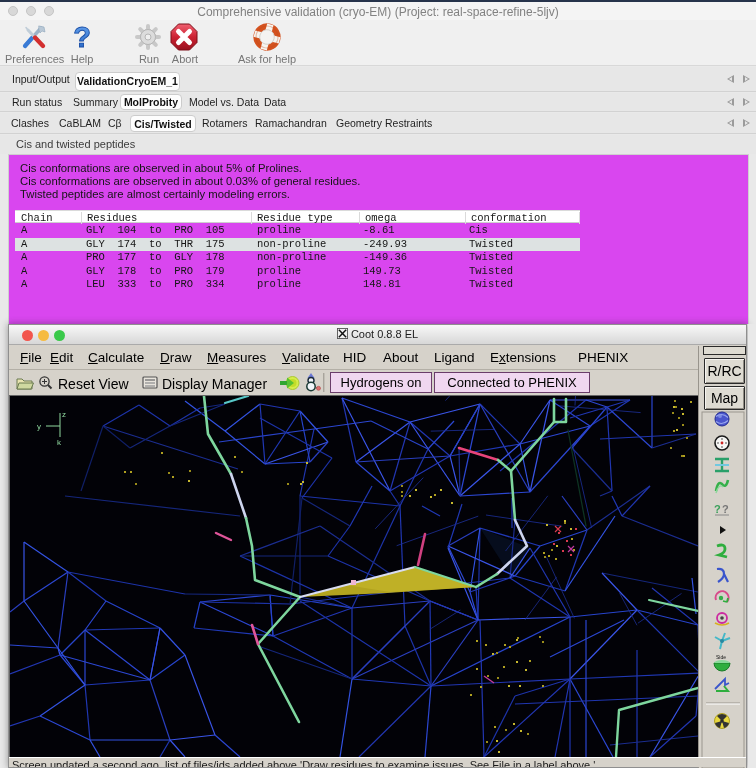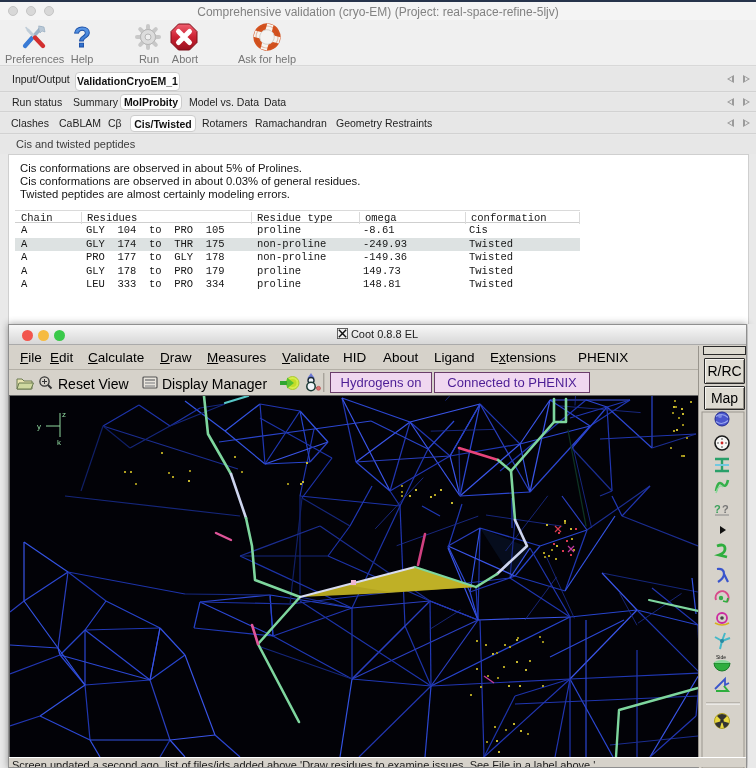--- a/index.html
+++ b/index.html
@@ -23,40 +23,40 @@
 .tab { position:absolute; font-size:10.5px; color:#1f1f1f; white-space:nowrap; }
 .tabsel { position:absolute; background:#fdfdfd; border:1px solid #cccccc; border-radius:4px; font-weight:bold; font-size:10.5px; color:#111; text-align:center; white-space:nowrap; }
 .arr { position:absolute; width:0; height:0; border-top:4.5px solid transparent; border-bottom:4.5px solid transparent; }
 .arl { border-right:7px solid #9b9b9b; }
 .arr2 { border-left:7px solid #9b9b9b; }
 .arl::after { content:""; position:absolute; left:2px; top:-2.5px; border-top:2.5px solid transparent; border-bottom:2.5px solid transparent; border-right:3.5px solid #e7e7e7; }
 .arr2::after { content:""; position:absolute; left:-5.5px; top:-2.5px; border-top:2.5px solid transparent; border-bottom:2.5px solid transparent; border-left:3.5px solid #e7e7e7; }
 #seclabel { left:0; top:135px; width:756px; height:19px; background:#e7e7e7; font-size:11px; color:#3c3c3c; }
 #seclabel span { position:absolute; left:16px; top:3px; }
 
-#panel { left:8px; top:154px; width:741px; height:170px; background:#ffffff; border:1px solid #cfcfcf; border-bottom:none; }
+#panel { left:8px; top:154px; width:741px; height:170px; background:#d946ef; border:1px solid #cfcfcf; border-bottom:none; }
 #panel .line { position:absolute; left:11px; font-size:11.3px; color:#141414; }
 #tablewrap { position:absolute; left:6px; top:55px; width:565px; height:95px; font-family:"Liberation Mono",monospace; font-size:10.5px; color:#161616; }
 #tablewrap .hdr { position:absolute; top:0; left:0; width:565px; height:13px; border-top:1px solid #dadada; border-bottom:1px solid #cfcfcf; background:#fff; }
 #tablewrap .vline { position:absolute; top:1px; width:1px; height:12px; background:#dadada; }
 .trow { position:absolute; left:0; width:565px; height:13.5px; }
 .hl { background:#dde2e2; }
 .cell { position:absolute; top:0; white-space:pre; }
 
 #coot { left:8px; top:324px; width:739px; height:444px; background:#d6d2ca; box-shadow:0 0 7px rgba(40,40,40,0.45); border:1px solid #8f8f8f; }
 #coot-title { position:absolute; left:0; top:0; width:100%; height:20px; background:linear-gradient(#f8f8f8,#d7d7d7); border-bottom:1px solid #aaa; }
 #coot-title .r { position:absolute; left:13px; top:5px; width:11px; height:11px; border-radius:50%; background:#f2554d; }
 #coot-title .y { position:absolute; left:29px; top:5px; width:11px; height:11px; border-radius:50%; background:#f6bb40; }
 #coot-title .g { position:absolute; left:45px; top:5px; width:11px; height:11px; border-radius:50%; background:#3ac94a; }
 #coot-title .txt { position:absolute; left:0; top:3px; width:100%; text-align:center; font-size:11px; color:#1c1c1c; }
 #coot-menu { position:absolute; left:0; top:21px; width:689px; height:24px; background:#d6d2ca; border-bottom:1px solid #b3afa6; font-size:13.5px; color:#000; }
 #coot-menu > span { position:absolute; top:4px; }
 #coot-toolbar { position:absolute; left:0; top:45px; width:689px; height:26px; background:#d6d2ca; border-bottom:1px solid #b3afa6; font-size:14px; color:#000; }
 #coot-toolbar .t { position:absolute; top:6px; }
-.pinkbtn { position:absolute; top:2px; height:21px; background:#f0d7f0; border:1px solid #6a3d6a; font-size:13px; color:#4c1d95; text-align:center; line-height:19px; }
+.pinkbtn { position:absolute; top:2px; height:21px; background:#f0d7f0; border:1px solid #6a3d6a; font-size:13px; color:#000000; text-align:center; line-height:19px; }
 #canvas { position:absolute; left:1px; top:71px; width:688px; height:361px; outline:1px solid #666; }
 #sidebar { position:absolute; left:689px; top:21px; width:48px; height:422px; background:#d6d2ca; border-left:1px solid #98948c; }
 .sbtn { position:absolute; left:5px; width:41px; background:#dedbd2; border:1px solid #2a2a2a; border-radius:1px; box-shadow:inset 1px 1px 0 #f6f4f0, inset -1px -1px 0 #908c84; font-size:14px; color:#000; text-align:center; }
 #statusbar { position:absolute; left:0; top:432px; width:737px; height:10px; background:#d6d2ca; border-top:1px solid #fff; overflow:hidden; font-size:11px; color:#1a1a1a; }
 .u { text-decoration:underline; }
 #rightstrip { left:748px; top:324px; width:8px; height:444px; background:#e9e9e9; }
 </style>
 </head>
 <body>
 <div id="root">

